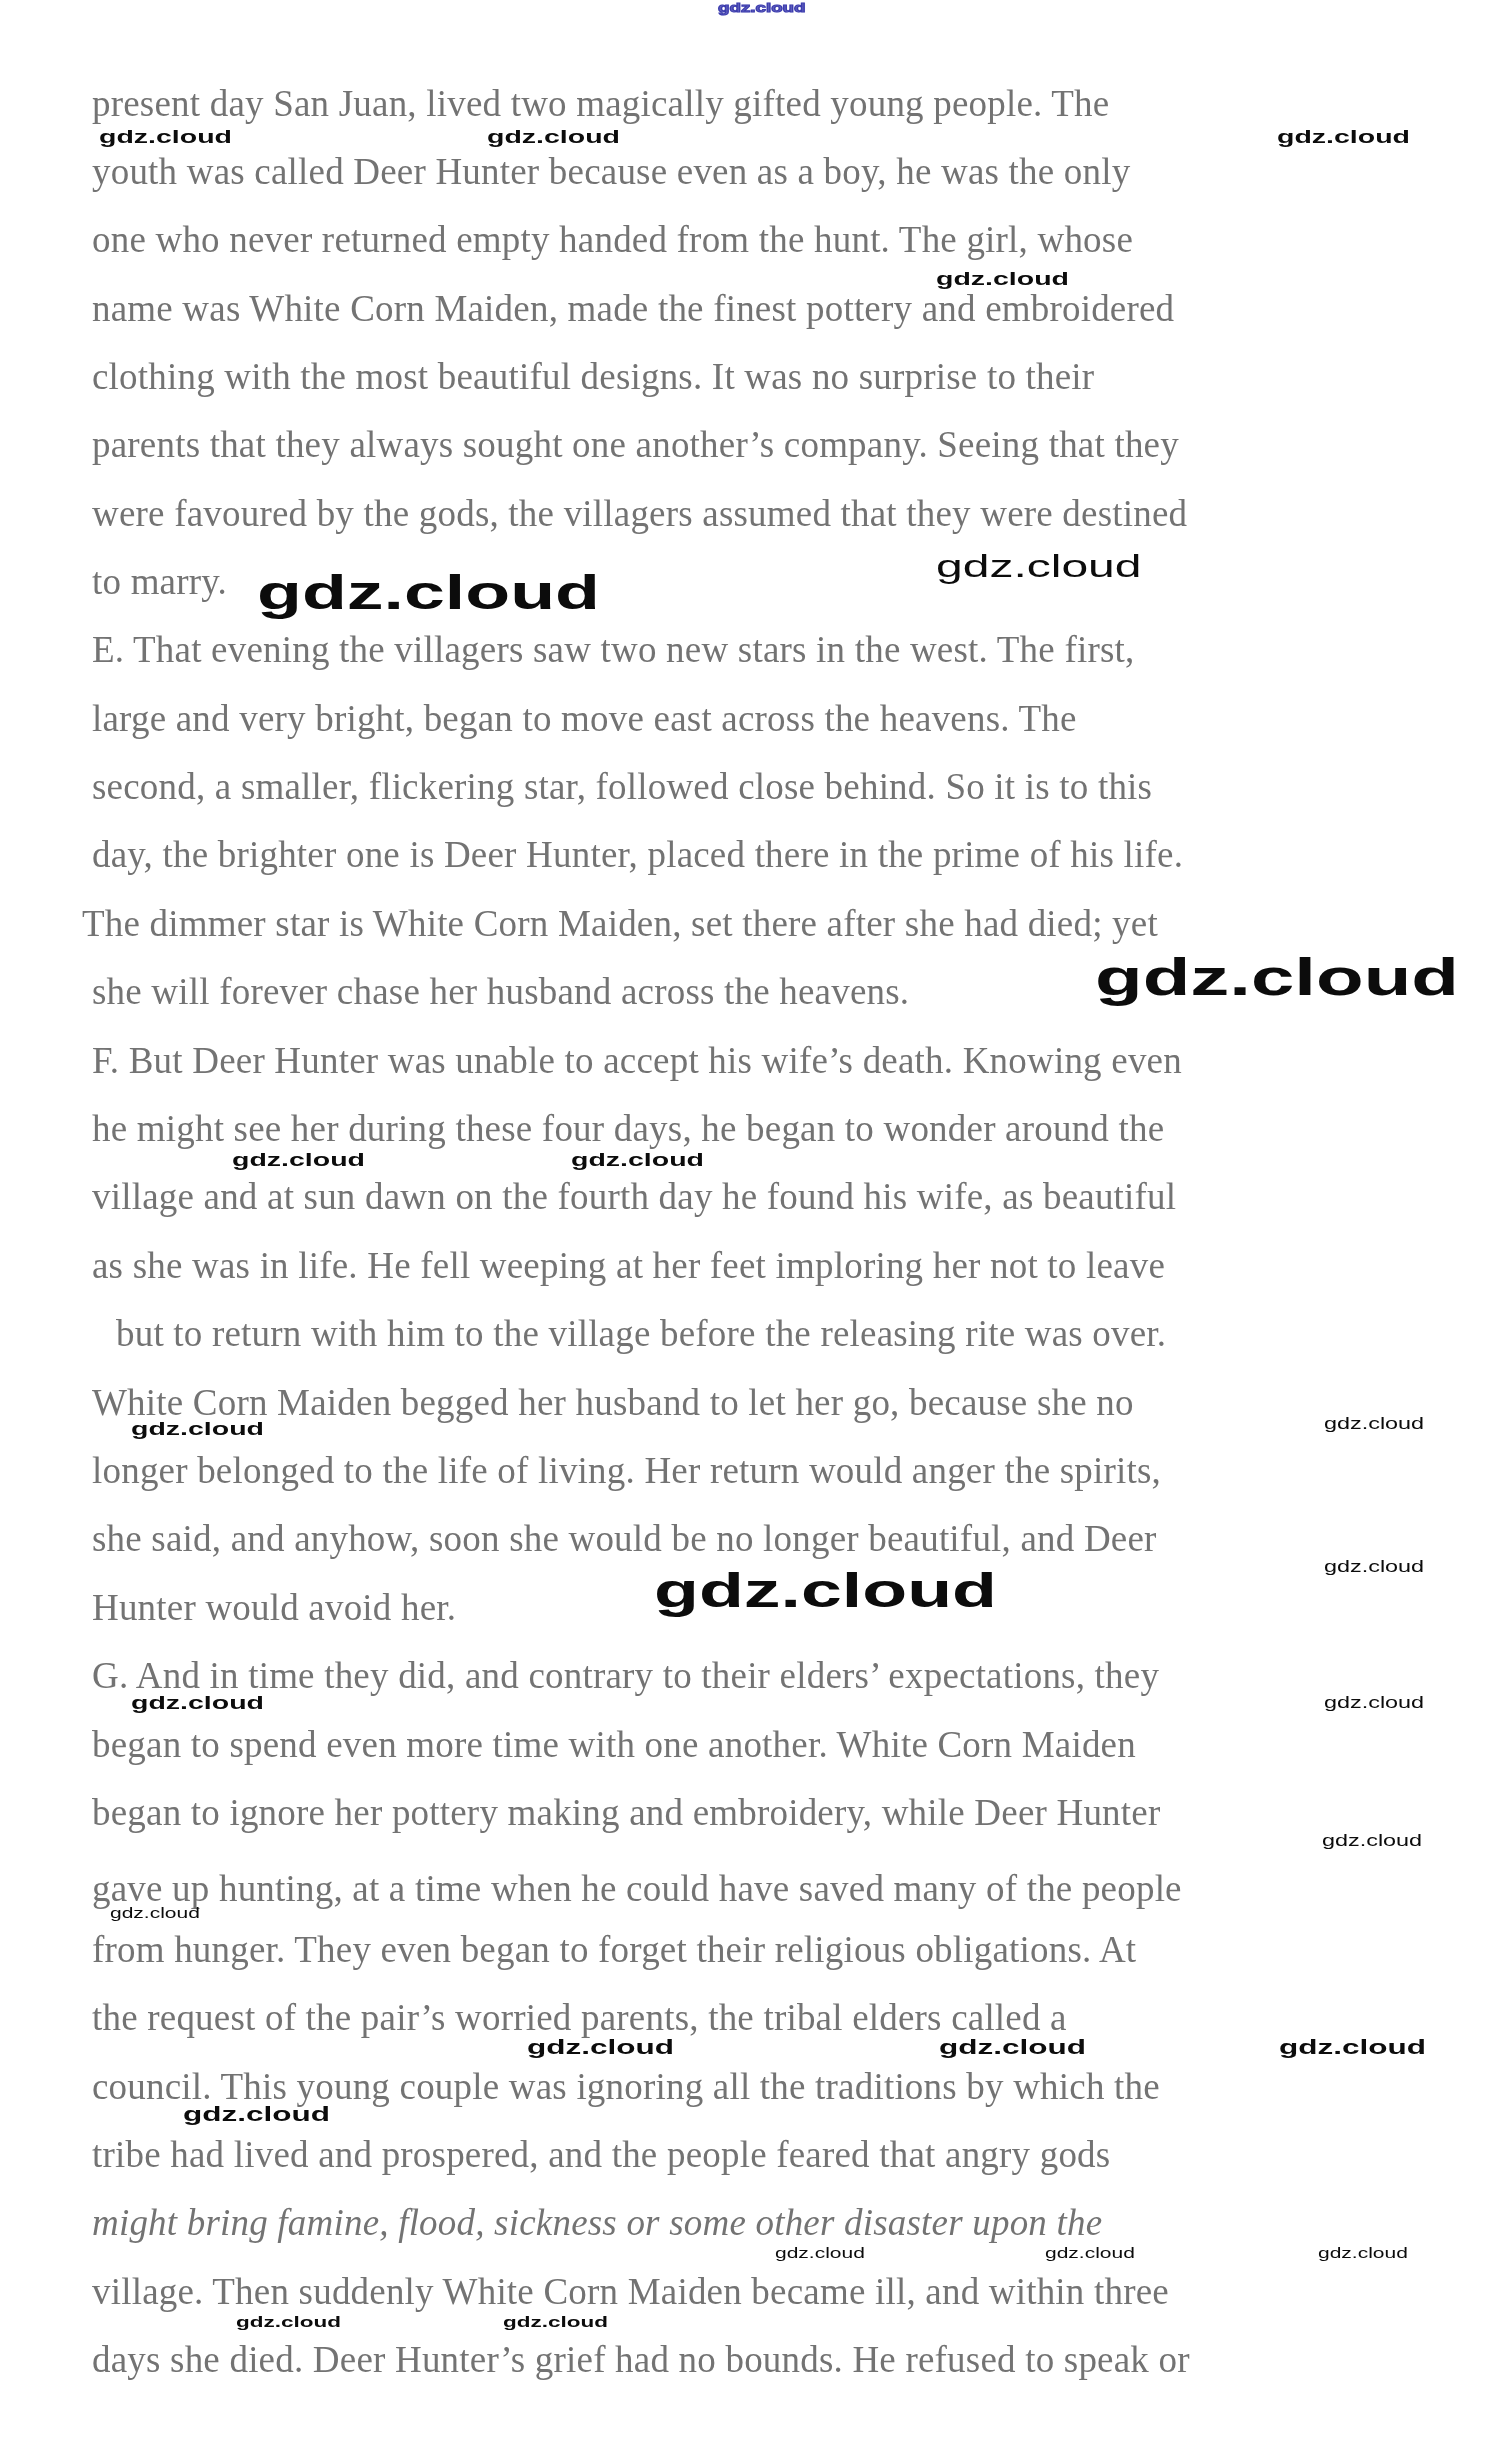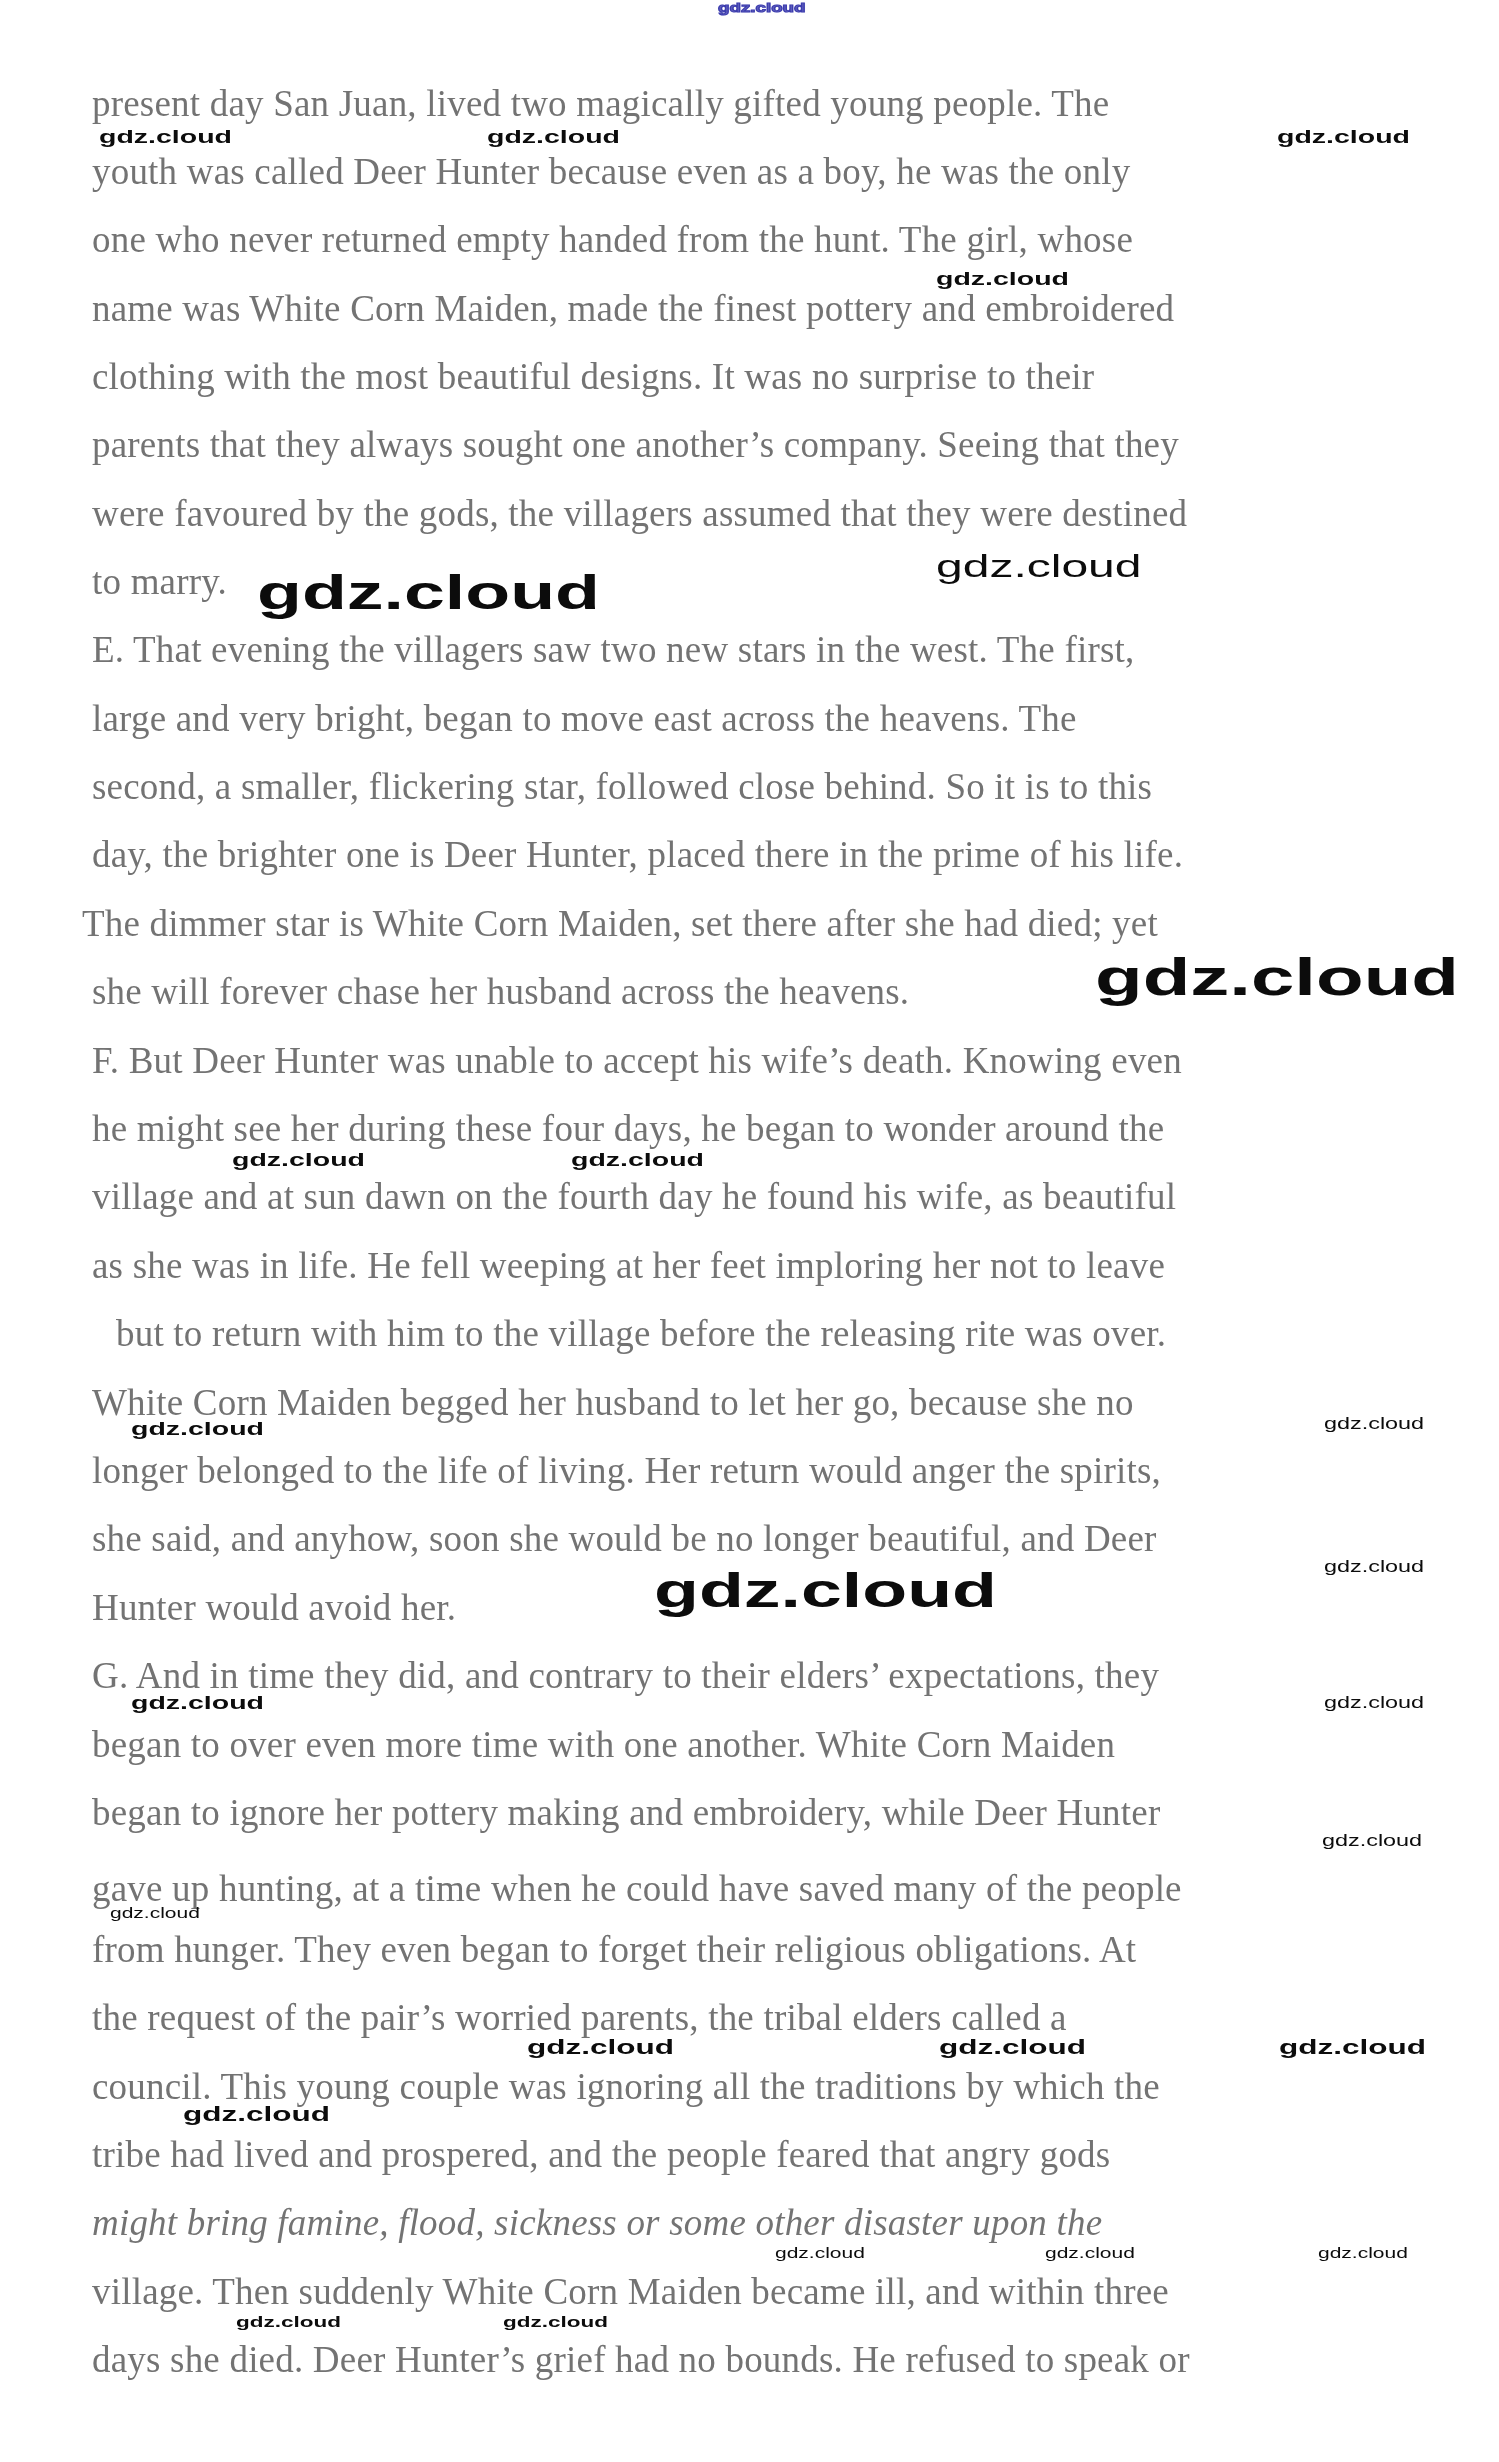--- a/index.html
+++ b/index.html
@@ -55,21 +55,21 @@
       <div class="line" style="left: 92px; top: 1042px; font-size: 37px;">F. But Deer Hunter was unable to accept his wife’s death. Knowing even</div>
       <div class="line" style="left: 92px; top: 1110px; font-size: 37px;">he might see her during these four days, he began to wonder around the</div>
       <div class="line" style="left: 92px; top: 1178px; font-size: 37px;">village and at sun dawn on the fourth day he found his wife, as beautiful</div>
       <div class="line" style="left: 92px; top: 1247px; font-size: 37px;">as she was in life. He fell weeping at her feet imploring her not to leave</div>
       <div class="line" style="left: 92px; top: 1315px; font-size: 37px; margin-left: 24px;">but to return with him to the village before the releasing rite was over.</div>
       <div class="line" style="left: 92px; top: 1384px; font-size: 37px;">White Corn Maiden begged her husband to let her go, because she no</div>
       <div class="line" style="left: 92px; top: 1452px; font-size: 37px;">longer belonged to the life of living. Her return would anger the spirits,</div>
       <div class="line" style="left: 92px; top: 1520px; font-size: 37px;">she said, and anyhow, soon she would be no longer beautiful, and Deer</div>
       <div class="line" style="left: 92px; top: 1589px; font-size: 37px;">Hunter would avoid her.</div>
       <div class="line" style="left: 92px; top: 1657px; font-size: 37px;">G. And in time they did, and contrary to their elders’ expectations, they</div>
-      <div class="line" style="left: 92px; top: 1726px; font-size: 37px;">began to over even more time with one another. White Corn Maiden</div>
+      <div class="line" style="left: 92px; top: 1726px; font-size: 37px;">began to spend even more time with one another. White Corn Maiden</div>
       <div class="line" style="left: 92px; top: 1794px; font-size: 37px;">began to ignore her pottery making and embroidery, while Deer Hunter</div>
       <div class="line" style="left: 92px; top: 1862px; font-size: 37px; margin-top: 8px;">gave up hunting, at a time when he could have saved many of the people</div>
       <div class="line" style="left: 92px; top: 1931px; font-size: 37px;">from hunger. They even began to forget their religious obligations. At</div>
       <div class="line" style="left: 92px; top: 1999px; font-size: 37px;">the request of the pair’s worried parents, the tribal elders called a</div>
       <div class="line" style="left: 92px; top: 2068px; font-size: 37px;">council. This young couple was ignoring all the traditions by which the</div>
       <div class="line" style="left: 92px; top: 2136px; font-size: 37px;">tribe had lived and prospered, and the people feared that angry gods</div>
       <div class="line" style="left: 92px; top: 2204px; font-size: 37px; font-style: italic;">might bring famine, flood, sickness or some other disaster upon the</div>
       <div class="line" style="left: 92px; top: 2273px; font-size: 37px;">village. Then suddenly White Corn Maiden became ill, and within three</div>
       <div class="line" style="left: 92px; top: 2341px; font-size: 37px;">days she died. Deer Hunter’s grief had no bounds. He refused to speak or</div>
     </div>

